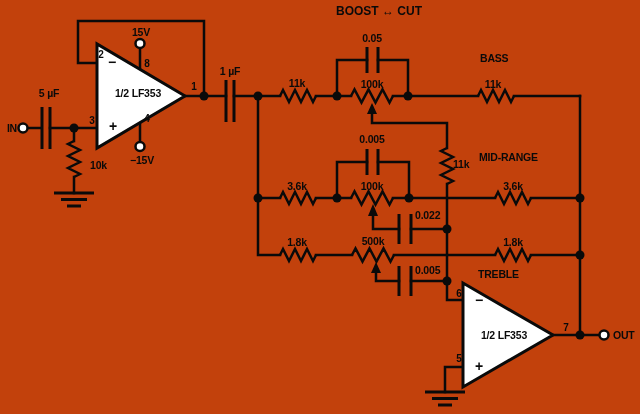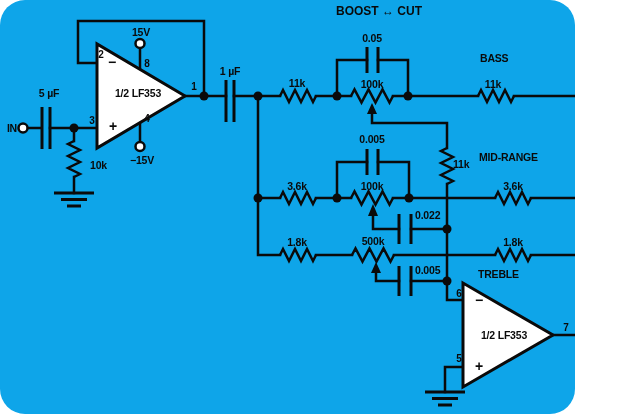--- a/index.html
+++ b/index.html
@@ -1,17 +1,17 @@
 <!DOCTYPE html>
 <html><head>
 <meta charset="utf-8">
 <style>
   html,body{margin:0;padding:0;background:#fff;}
-  .stage{width:575px;height:414px;background:#0ea5e9;position:relative;overflow:hidden;
-         font-family:"Liberation Sans",sans-serif;border-radius:25px;}
+  .stage{width:640px;height:414px;background:#c2410c;position:relative;overflow:hidden;
+         font-family:"Liberation Sans",sans-serif;}
   svg{display:block;}
   .w{fill:none;stroke:#0a0a0a;stroke-width:2.5;stroke-linecap:square;}
   .plate{fill:none;stroke:#0a0a0a;stroke-width:3;stroke-linecap:butt;}
   .comp{fill:none;stroke:#0a0a0a;stroke-width:2.5;stroke-linejoin:miter;}
   .tri{fill:#fff;stroke:#0a0a0a;stroke-width:3;stroke-linejoin:miter;}
   .gnd{fill:none;stroke:#0a0a0a;stroke-width:3;stroke-linecap:butt;}
   .dot{fill:#0a0a0a;stroke:none;}
   .ah{fill:#0a0a0a;stroke:none;}
   .term{fill:#fff;stroke:#0a0a0a;stroke-width:2.5;}
   text{fill:#0a0a0a;font-family:"Liberation Sans","DejaVu Sans",sans-serif;font-weight:700;}

